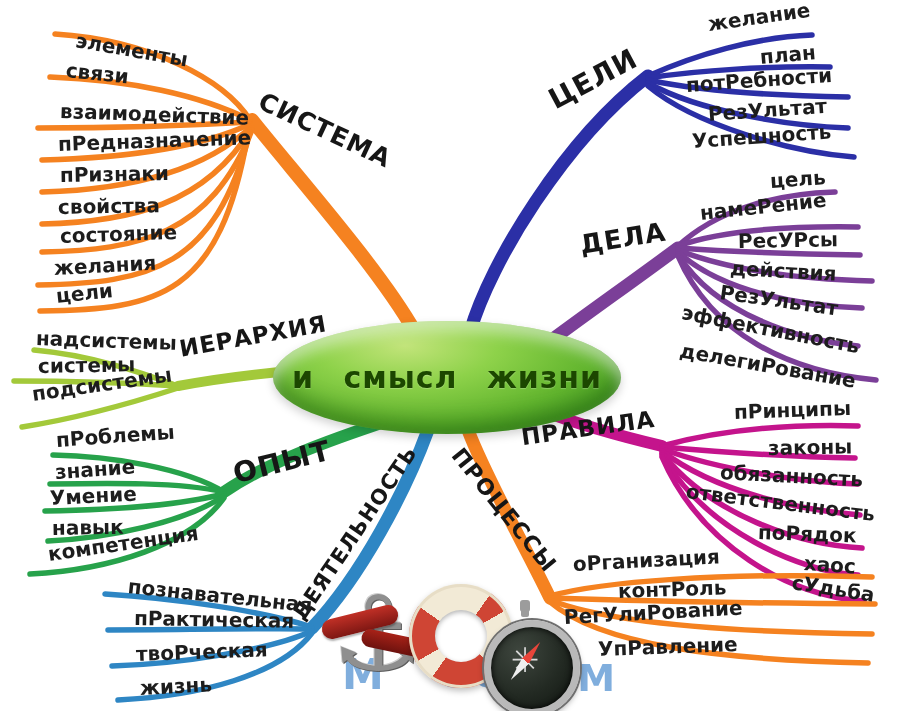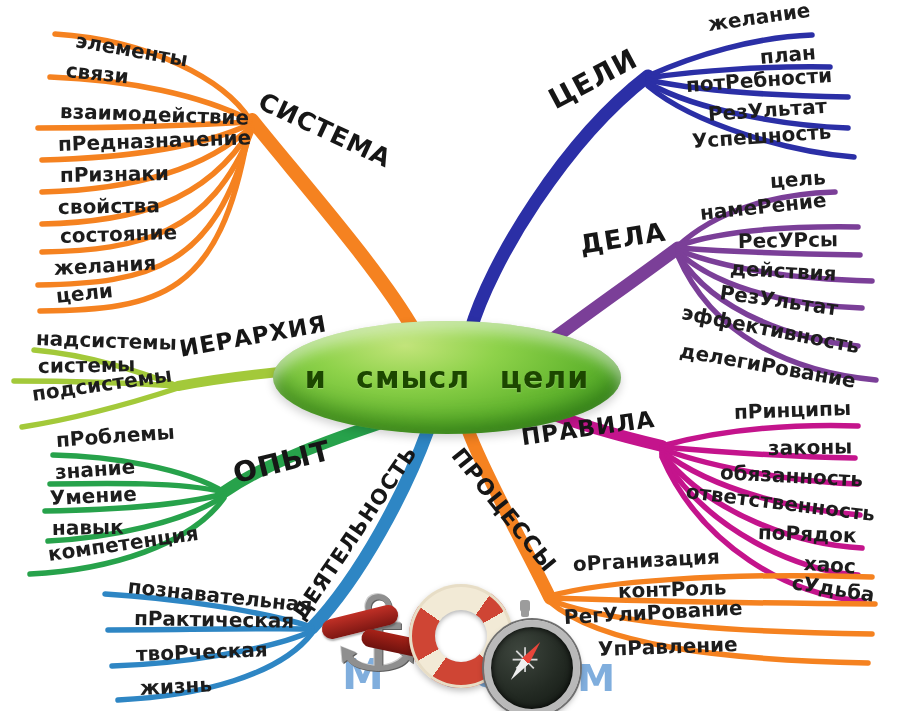--- a/index.html
+++ b/index.html
@@ -147,21 +147,21 @@
     <g fill="none" stroke-linecap="round" stroke="#F58220">
       <path d="M 468 430 C 486 478 526 548 550 598" stroke-width="13"></path>
       <path d="M 550 596 C 600 582 720 572 872 577" stroke-width="5.5"></path>
       <path d="M 550 598 C 610 600 720 603 875 604" stroke-width="5.5"></path>
       <path d="M 550 600 C 605 622 720 632 872 634" stroke-width="5.5"></path>
       <path d="M 550 602 C 600 645 720 660 868 663" stroke-width="5.5"></path>
     </g>
   </svg>
 
   <div class="center">
-    <div class="l2">и смысл цели</div>
+    <div class="l2">и смысл жизни</div>
   </div>
 
   <div class="bigl" style="left:325px;top:130px;font-size:25px;transform:translate(-50%,-50%) rotate(25deg);">СИСТЕМА</div>
   <div class="bigl" style="left:593px;top:79px;font-size:28px;transform:translate(-50%,-50%) rotate(-28deg);">ЦЕЛИ</div>
   <div class="bigl" style="left:623px;top:238px;font-size:26px;transform:translate(-50%,-50%) rotate(-9deg);">ДЕЛА</div>
   <div class="bigl" style="left:253px;top:336px;font-size:23px;transform:translate(-50%,-50%) rotate(-10deg);">ИЕРАРХИЯ</div>
   <div class="bigl" style="left:282px;top:462px;font-size:28px;transform:translate(-50%,-50%) rotate(-14deg);">ОПЫТ</div>
   <div class="bigl" style="left:588px;top:428px;font-size:23px;transform:translate(-50%,-50%) rotate(-8deg);">ПРАВИЛА</div>
   <div class="bigl" style="left:355px;top:533px;font-size:21px;transform:translate(-50%,-50%) rotate(-56deg);">ДЕЯТЕЛЬНОСТЬ</div>
   <div class="bigl" style="left:504px;top:510px;font-size:22px;transform:translate(-50%,-50%) rotate(51deg);">ПРОЦЕССЫ</div>

